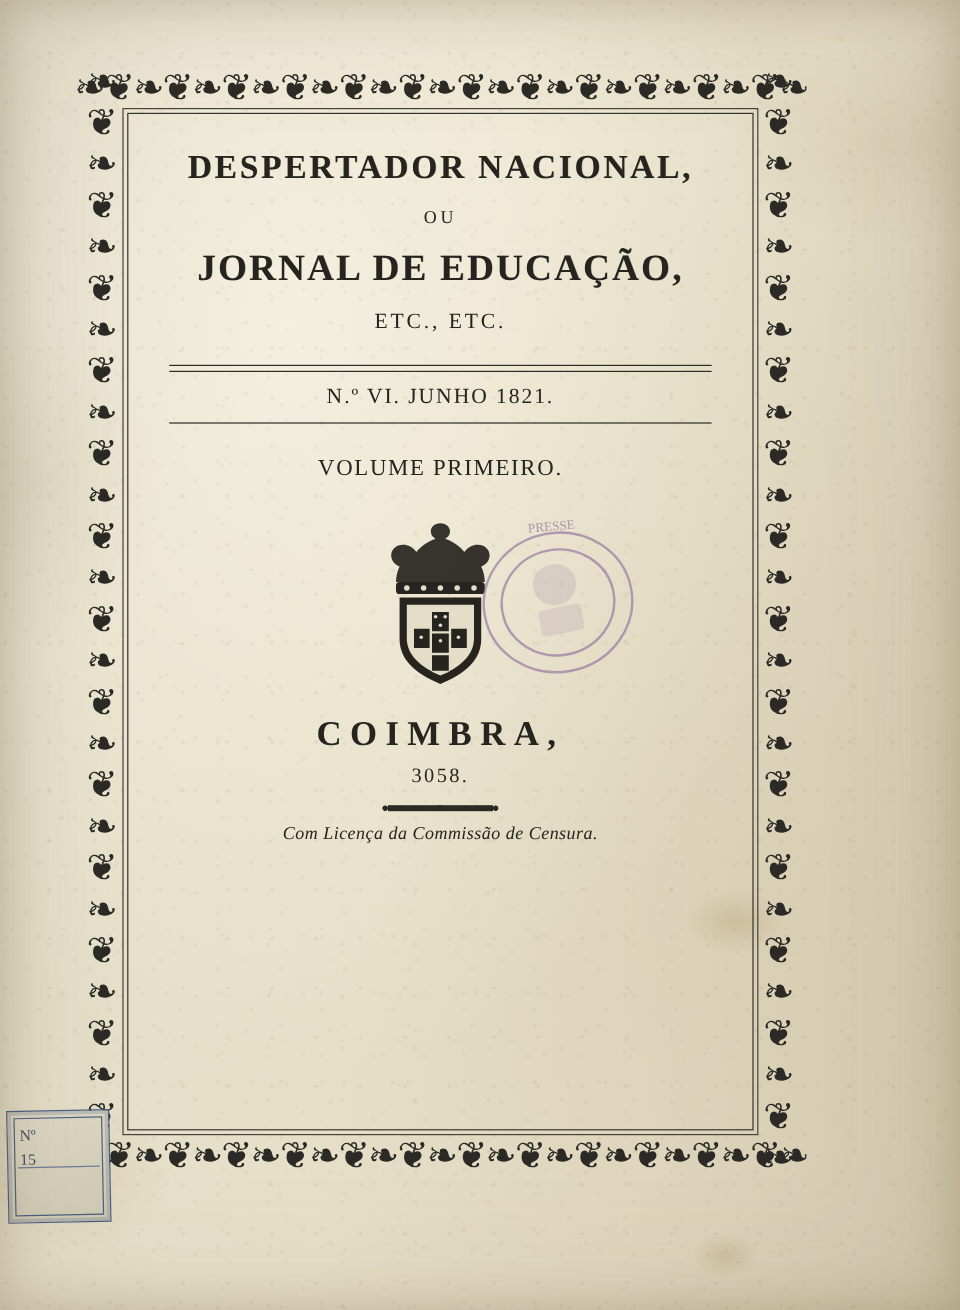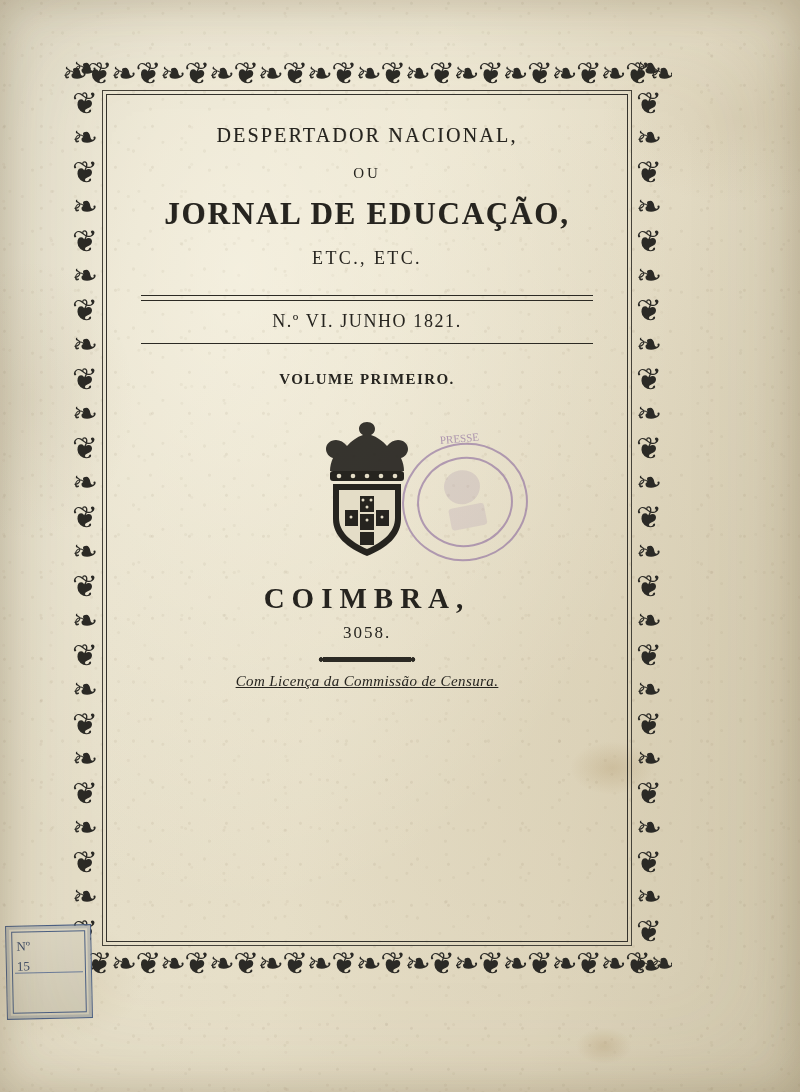--- a/index.html
+++ b/index.html
@@ -124,23 +124,23 @@
   
   .content {
     position: absolute;
     left: 112px;
     top: 106px;
     width: 510px;
     text-align: center;
     color: #26241f;
   }
   .t-main {
-    font-size: 20px;
+    font-size: 28px;
     letter-spacing: 2.2px;
-    font-weight: 400;
+    font-weight: 700;
     margin-top: 18px;
     text-shadow: 0.4px 0.3px 0 rgba(40,36,28,0.35);
   }
   .t-ou {
     font-size: 15px;
     letter-spacing: 3px;
     margin-top: 18px;
   }
   .t-main2 {
     font-size: 31px;
@@ -172,23 +172,23 @@
     letter-spacing: 1.6px;
     margin-top: 10px;
   }
   .rule-single {
     margin: 11px auto 0 auto;
     width: 452px;
     border-top: 1.4px solid #2c2a24;
     height: 0;
   }
   .t-volume {
-    font-size: 15px;
+    font-size: 19px;
     letter-spacing: 1.4px;
-    font-weight: 700;
+    font-weight: 400;
     margin-top: 27px;
   }
 
   
   .arms-wrap {
     margin-top: 26px;
     height: 148px;
     position: relative;
   }
   .arms {
@@ -236,21 +236,20 @@
       radial-gradient(circle at 52px 2.5px, #2c2a24 0 2.4px, transparent 3px),
       radial-gradient(circle at 98px 2.5px, #2c2a24 0 2px, transparent 2.6px),
       linear-gradient(to right, transparent 8px, #2c2a24 8px, #2c2a24 96px, transparent 96px);
     background-repeat: no-repeat;
   }
   .t-licence {
     font-size: 15px;
     font-style: italic;
     letter-spacing: 0.4px;
     margin-top: 11px;
-    text-decoration: underline;
   }
   .t-note {
     font-size: 12.6px;
     font-style: italic;
     line-height: 1.62;
     text-align: justify;
     margin: 14px 10px 0 14px;
     letter-spacing: 0.1px;
   }
 

